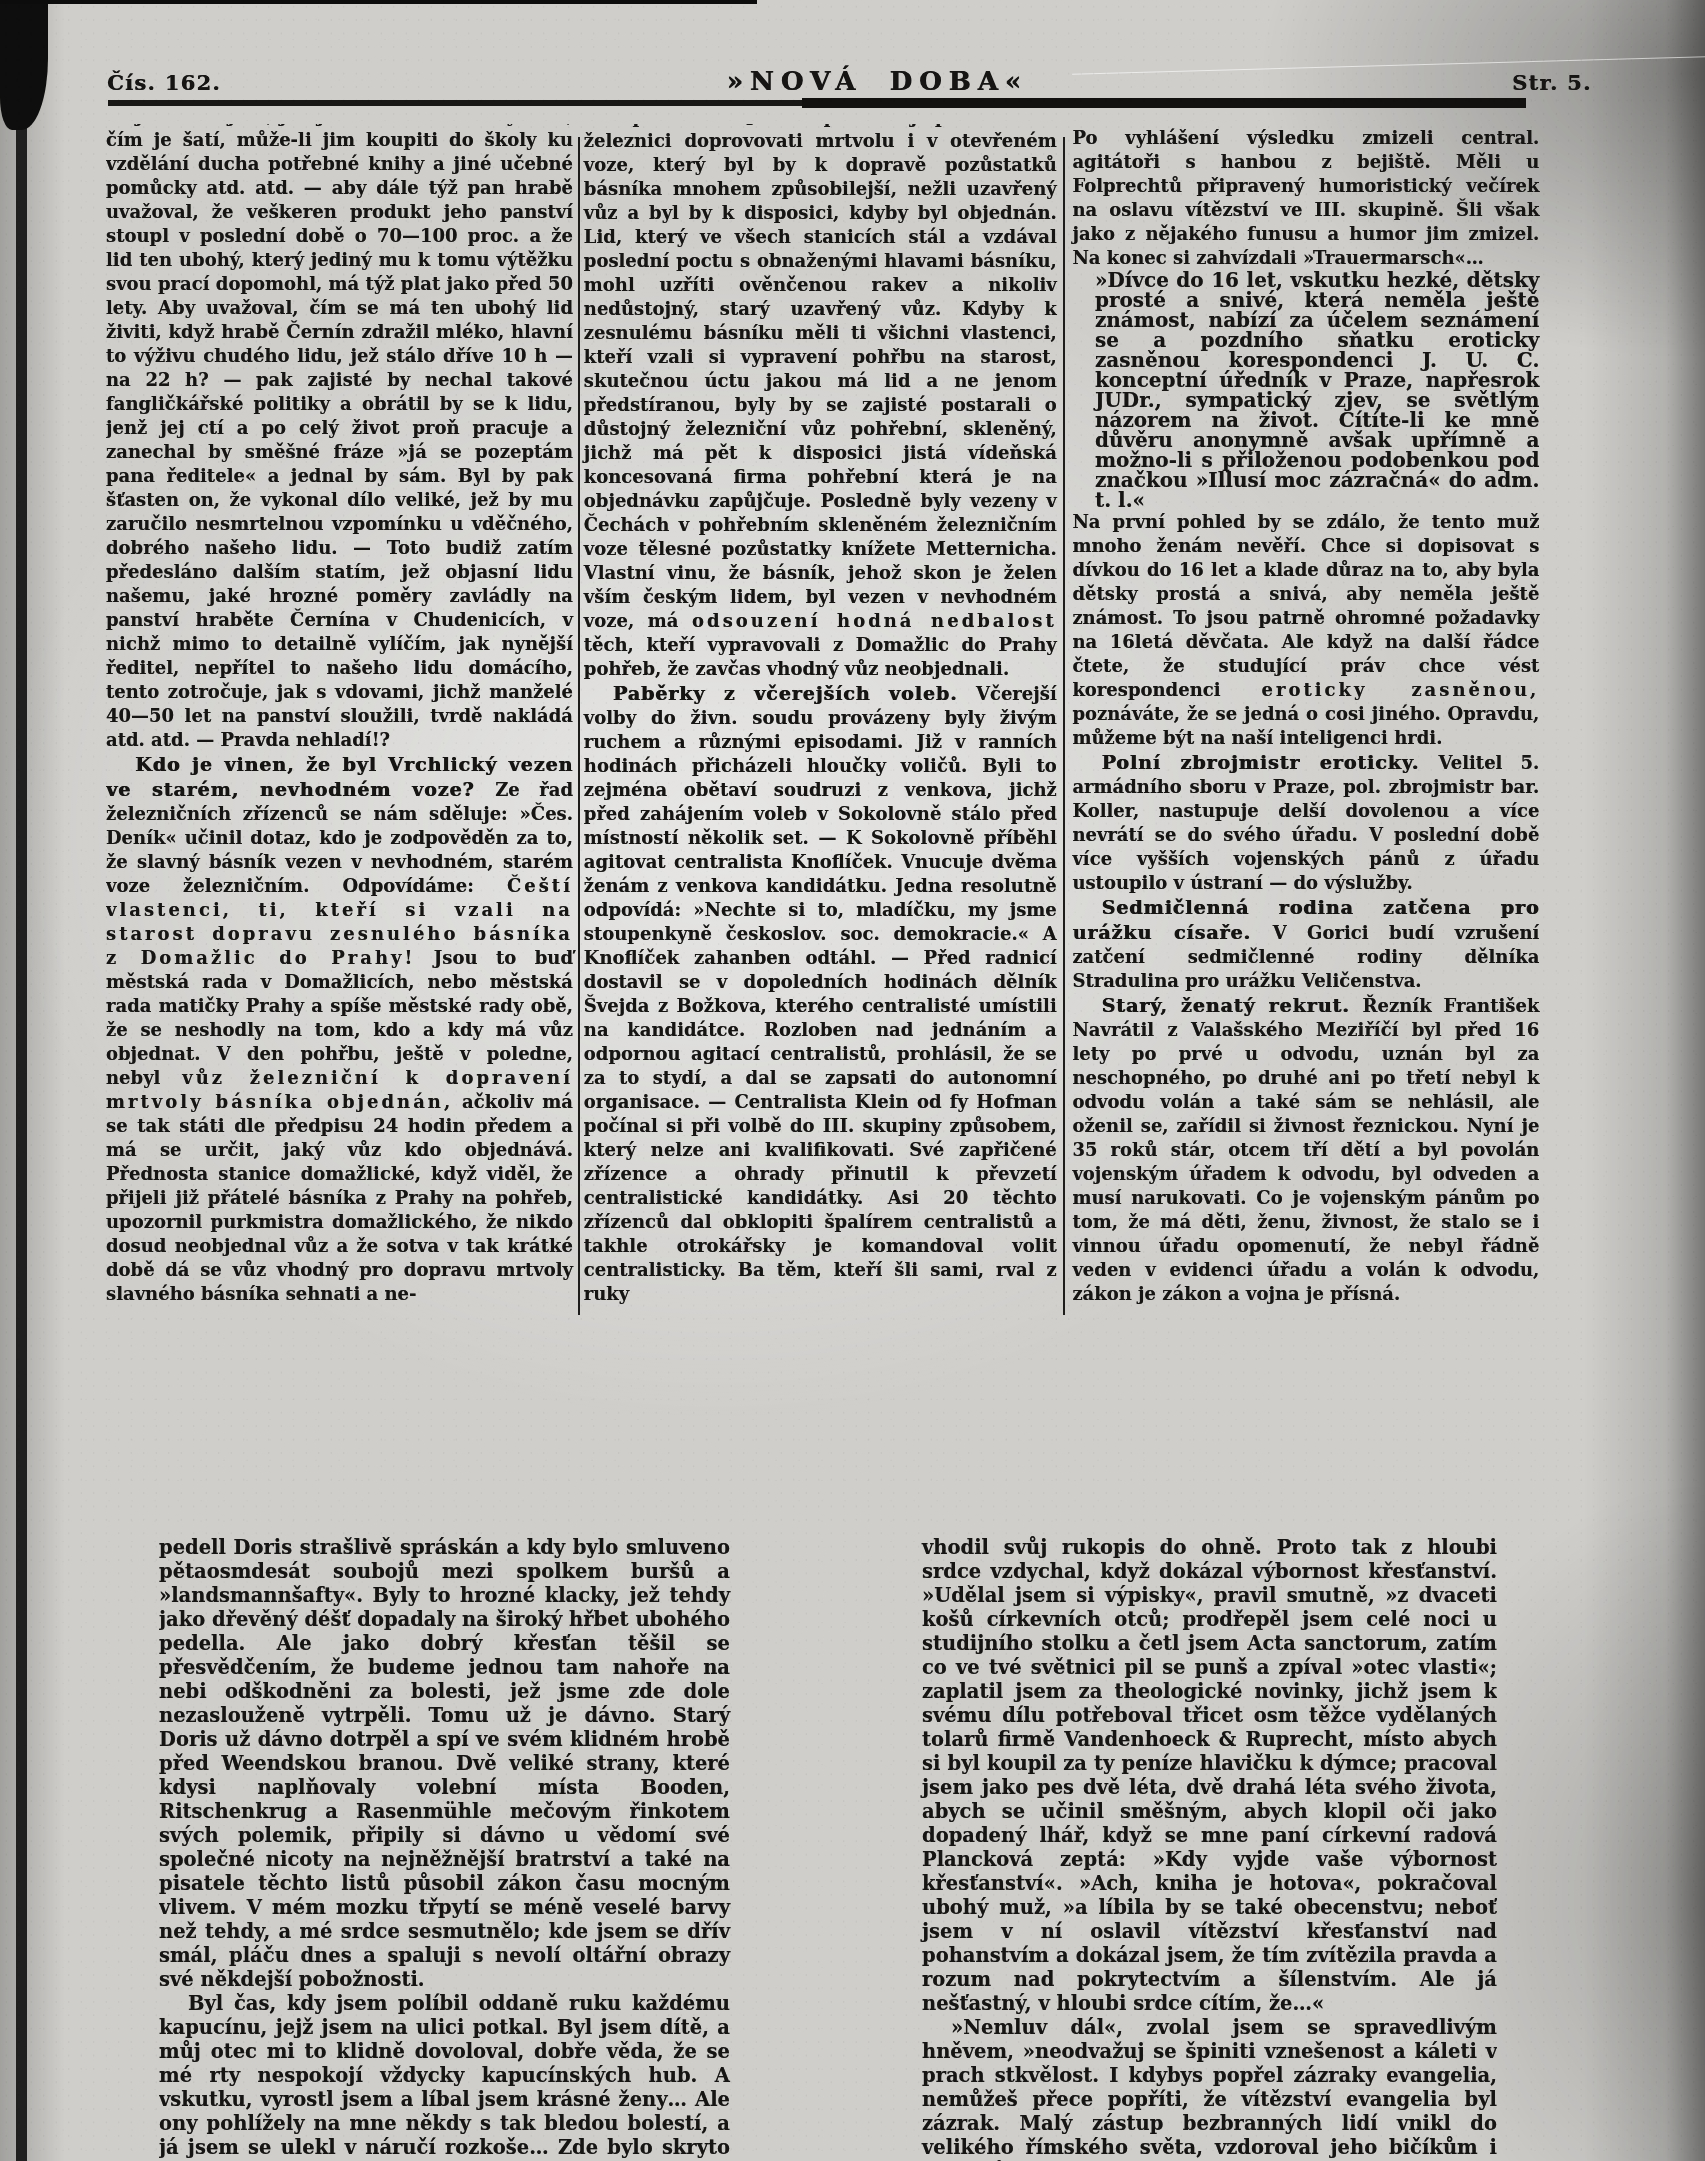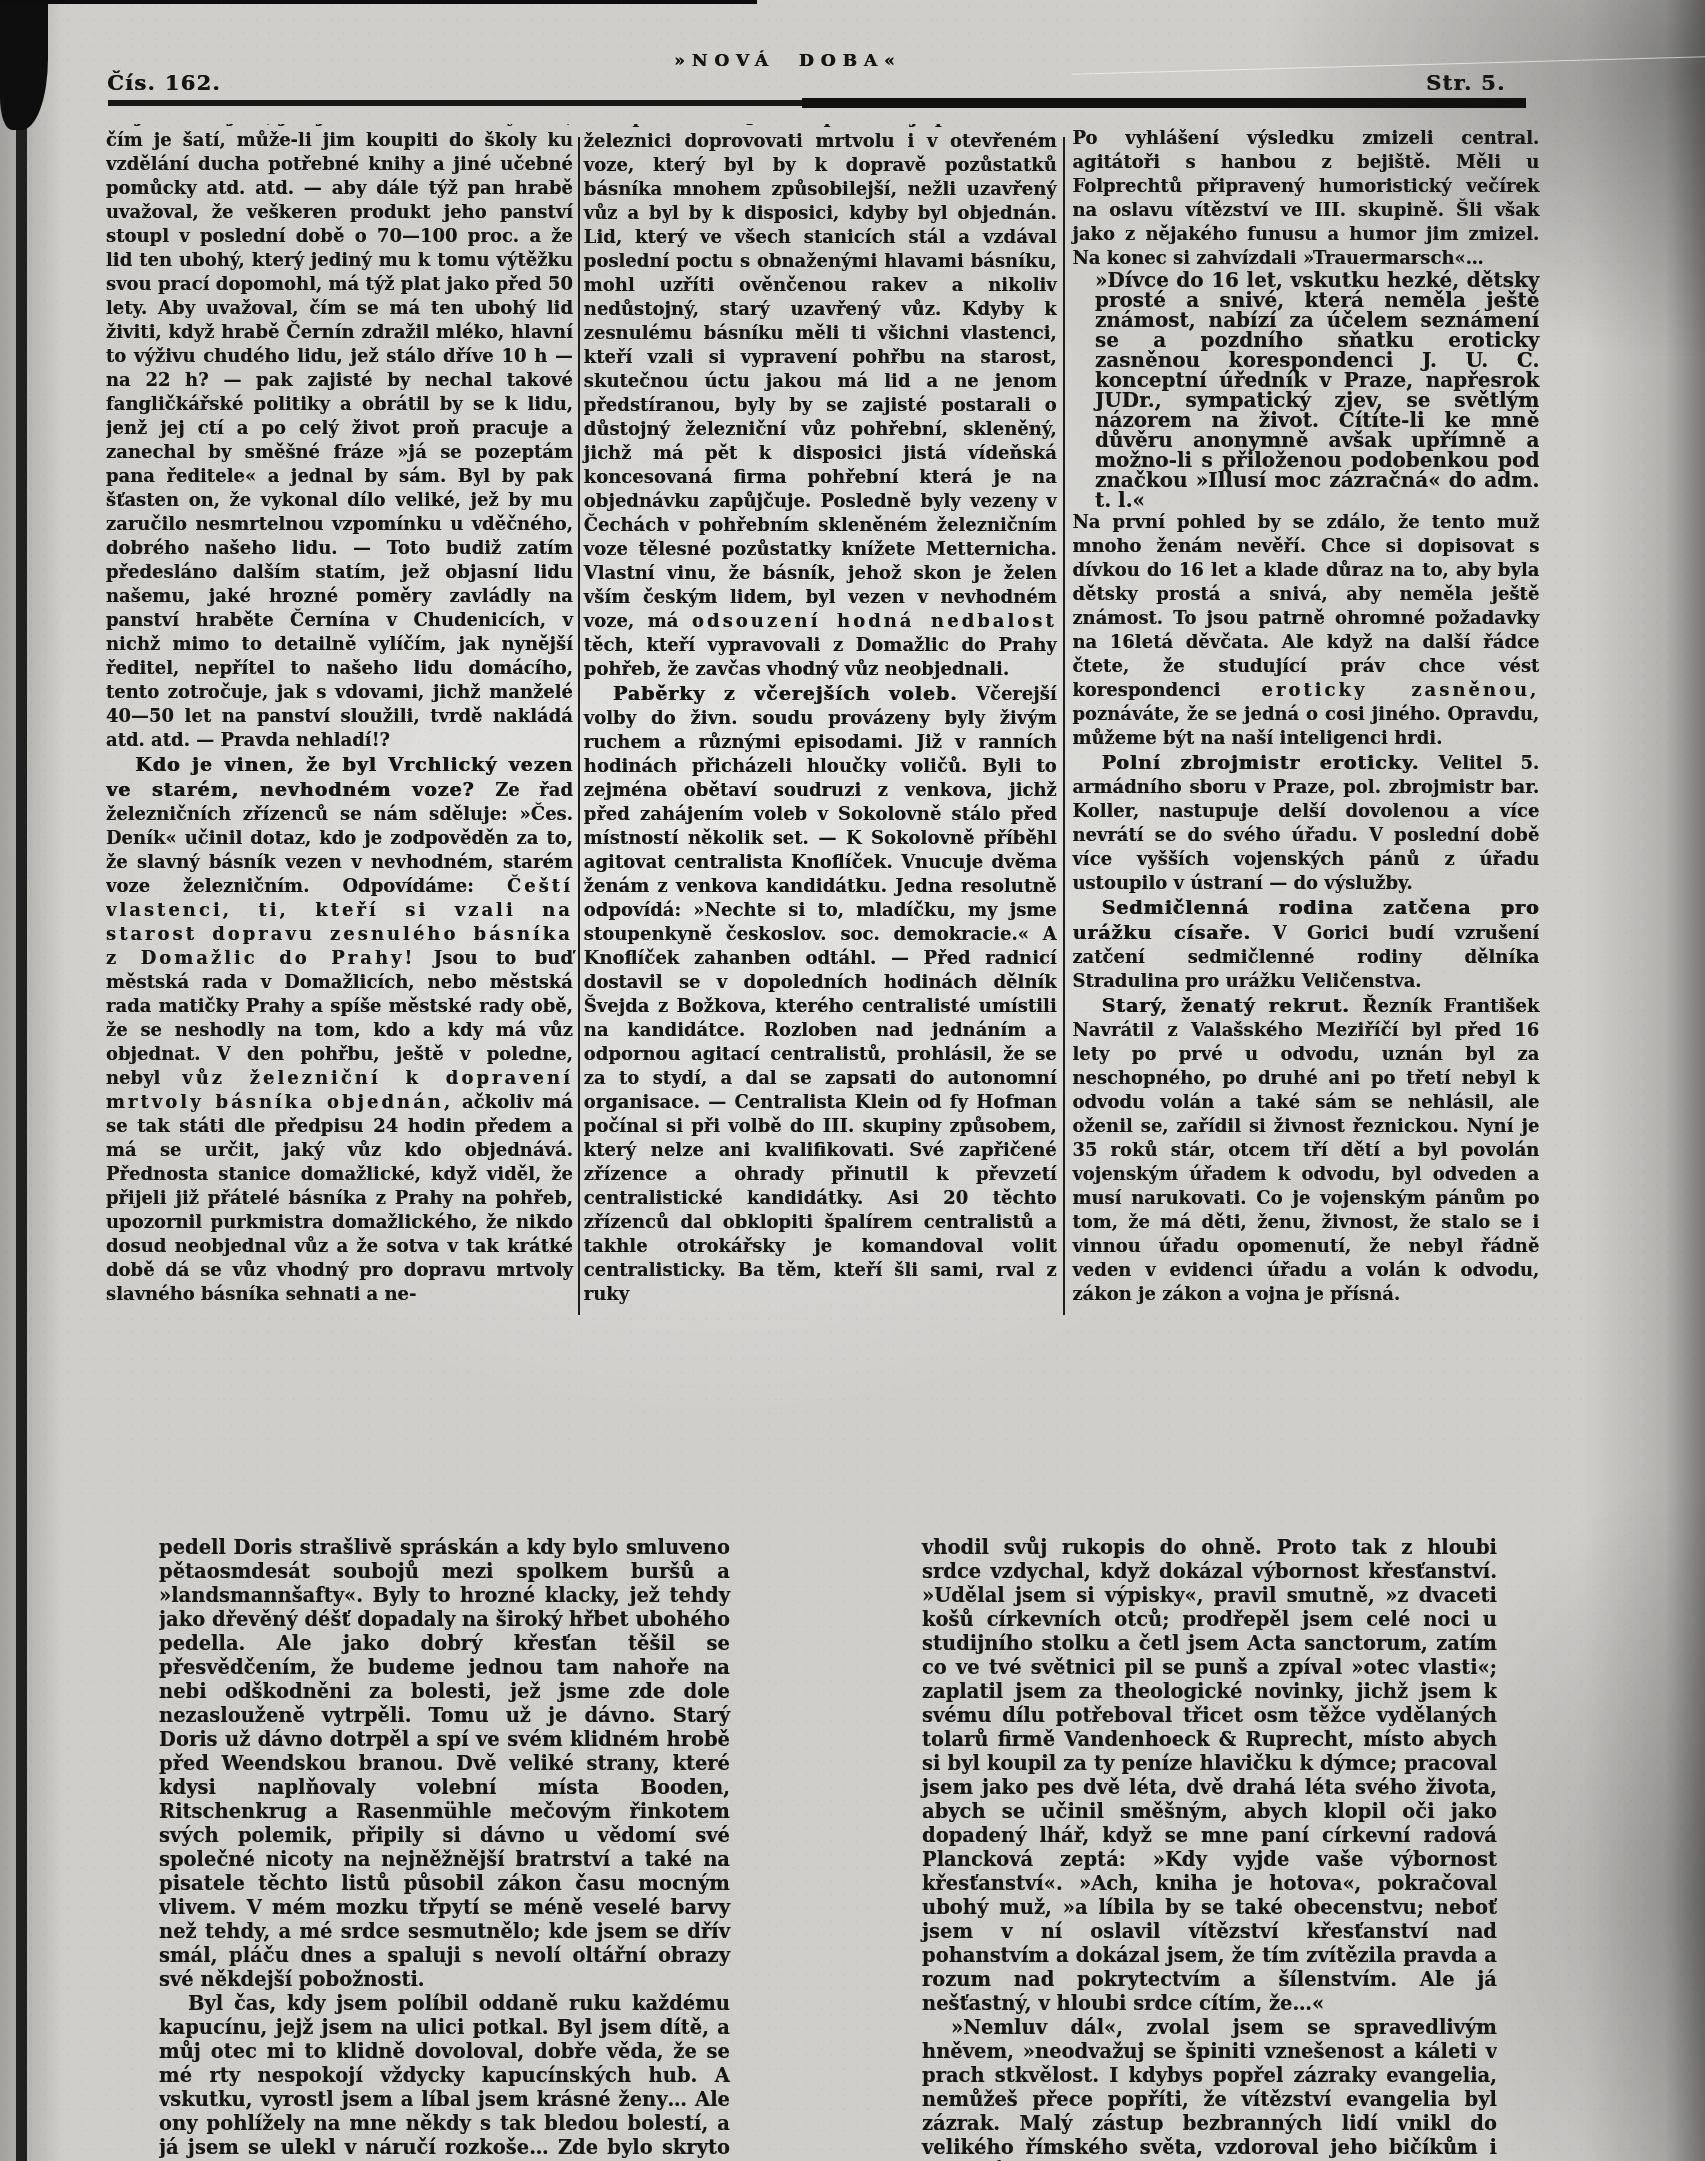--- a/index.html
+++ b/index.html
@@ -26,22 +26,22 @@
   
   .art{position:absolute;pointer-events:none;}
   .edge-strip{left:15.6px;top:0;width:11.2px;height:2433px;background:#131313;opacity:.92;}
   .corner-blob{left:0;top:0;width:48px;height:130px;background:#0e0e0e;border-radius:0 0 55% 25%;}
   .top-strip{left:0;top:0;width:757px;height:4.3px;background:#0c0c0c;}
   .scratch{left:1072px;top:65px;width:634px;height:1.3px;background:rgba(255,255,255,.6);transform:rotate(-1.6deg);}
 
   
   .hdr{position:absolute;font-weight:bold;white-space:nowrap;}
   .hdr-issue{left:107px;top:70px;font-size:21px;letter-spacing:1.3px;text-shadow:0.4px 0 0 currentColor;}
-  .hdr-mast{left:674px;top:50px;width:354px;text-align:left;font-size:17px;letter-spacing:7px;word-spacing:11.2px;text-shadow:0.6px 0 0 currentColor;}
-  .hdr-page{left:1426px;top:70px;font-size:21px;letter-spacing:1.3px;text-shadow:0.4px 0 0 currentColor;}
+  .hdr-mast{left:674px;top:66px;width:354px;text-align:right;font-size:26px;letter-spacing:7px;word-spacing:11.2px;text-shadow:0.6px 0 0 currentColor;}
+  .hdr-page{left:1512px;top:70px;font-size:21px;letter-spacing:1.3px;text-shadow:0.4px 0 0 currentColor;}
   .rule{position:absolute;left:108px;top:100px;width:1418px;height:5.6px;background:#181715;}
   .rule-right{position:absolute;left:802px;top:98px;width:724px;height:10px;background:#121110;}
 
   
   .section{position:absolute;display:flex;overflow:hidden;}
   .section-top{left:106px;top:124px;width:1435px;height:1182px;align-items:flex-end;}
   .section-bottom{left:159px;top:1536px;width:1338px;height:782px;}
   .col{text-align:justify;}
   .tcol{width:467px;font-size:18px;line-height:24px;}
   .tcol-2{width:473px;margin-left:10.8px;margin-right:15.6px;}

